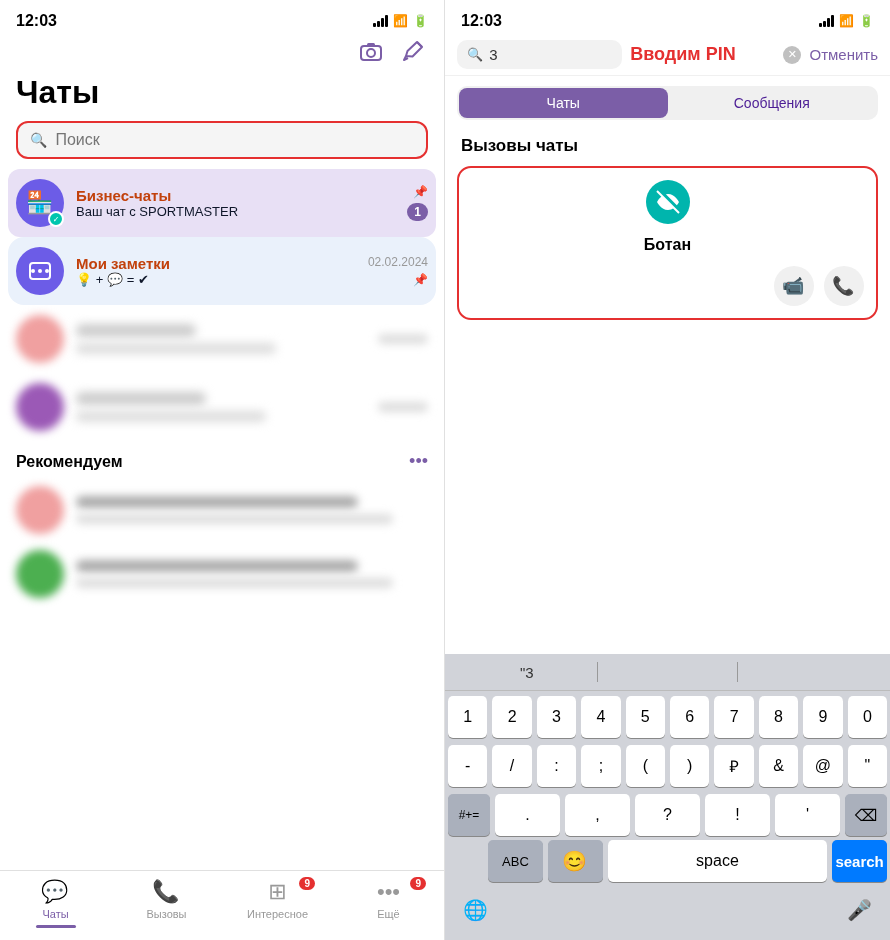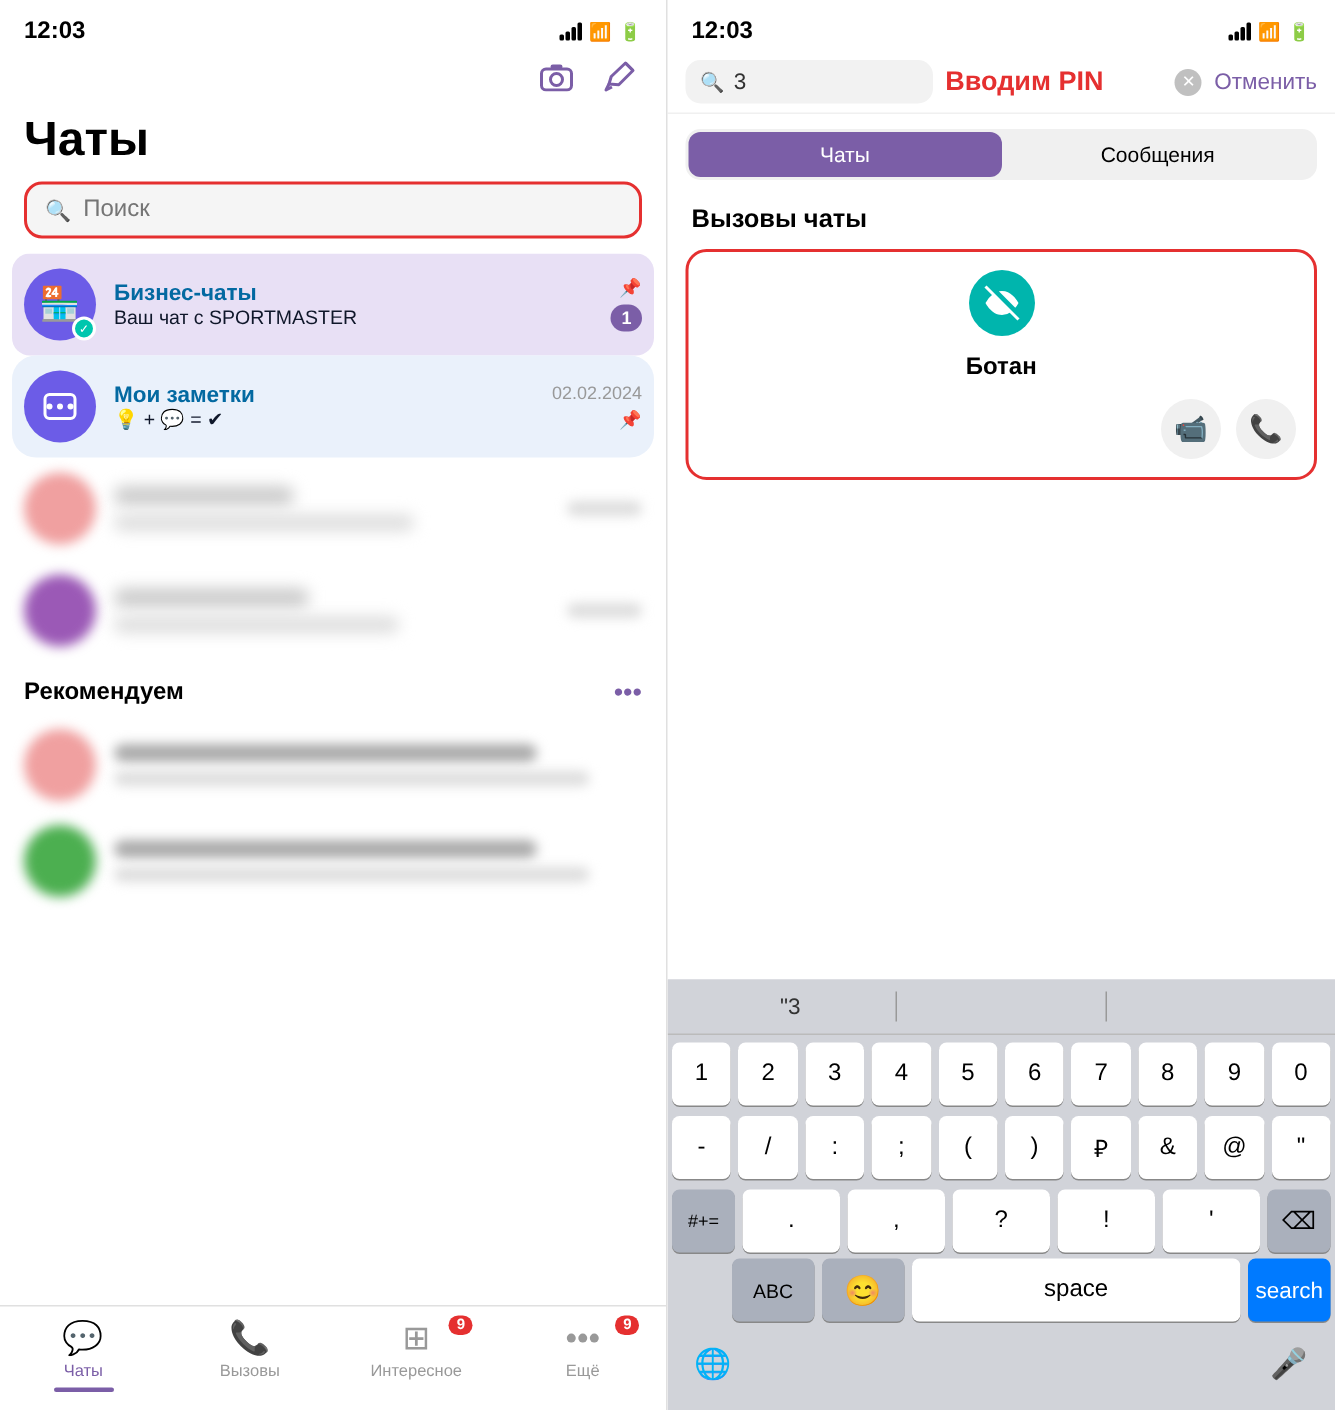--- a/index.html
+++ b/index.html
@@ -105,21 +105,21 @@
       width: 16px; height: 16px;
       background: #00c6ae;
       border-radius: 50%;
       border: 2px solid #fff;
       display: flex; align-items: center; justify-content: center;
       font-size: 8px;
       color: #fff;
     }
 
     .chat-info { flex: 1; min-width: 0; }
-    .chat-name { font-size: 15px; font-weight: 600; color: #0369a1; white-space: nowrap; overflow: hidden; text-overflow: ellipsis; }
+    .chat-name { font-size: 15px; font-weight: 600; color: #c2410c; white-space: nowrap; overflow: hidden; text-overflow: ellipsis; }
     .chat-sub { font-size: 13px; color: #0f172a; white-space: nowrap; overflow: hidden; text-overflow: ellipsis; }
 
     .chat-meta { display: flex; flex-direction: column; align-items: flex-end; gap: 4px; }
     .chat-time { font-size: 12px; color: #999; }
     .chat-pin { font-size: 12px; color: #ccc; }
     .chat-badge {
       background: #7b5ea7;
       color: #fff;
       border-radius: 10px;
       padding: 2px 7px;
@@ -272,21 +272,21 @@
       padding: 7px 0;
       font-size: 14px;
       font-weight: 500;
       border-radius: 8px;
       cursor: pointer;
     }
     .tab-btn.active {
       background: #7b5ea7;
       color: #fff;
     }
-    .tab-btn.inactive { color: #000000; }
+    .tab-btn.inactive { color: #4c1d95; }
 
     .hidden-chats-title {
       font-size: 17px;
       font-weight: 600;
       padding: 6px 16px 10px;
       color: #000;
     }
 
     .hidden-chat-item {
       display: flex;
@@ -389,21 +389,21 @@
     }
     .kb-bottom-key.space-key {
       background: #fff;
       flex: 4;
       font-size: 16px;
     }
     .kb-bottom-key.search-key {
       background: #007aff;
       color: #fff;
       font-size: 15px;
-      font-weight: 400;
+      font-weight: 700;
     }
 
     .signal-bars {
       display: flex; gap: 1px; align-items: flex-end;
     }
     .signal-bar {
       width: 3px;
       background: #000;
       border-radius: 1px;
     }

